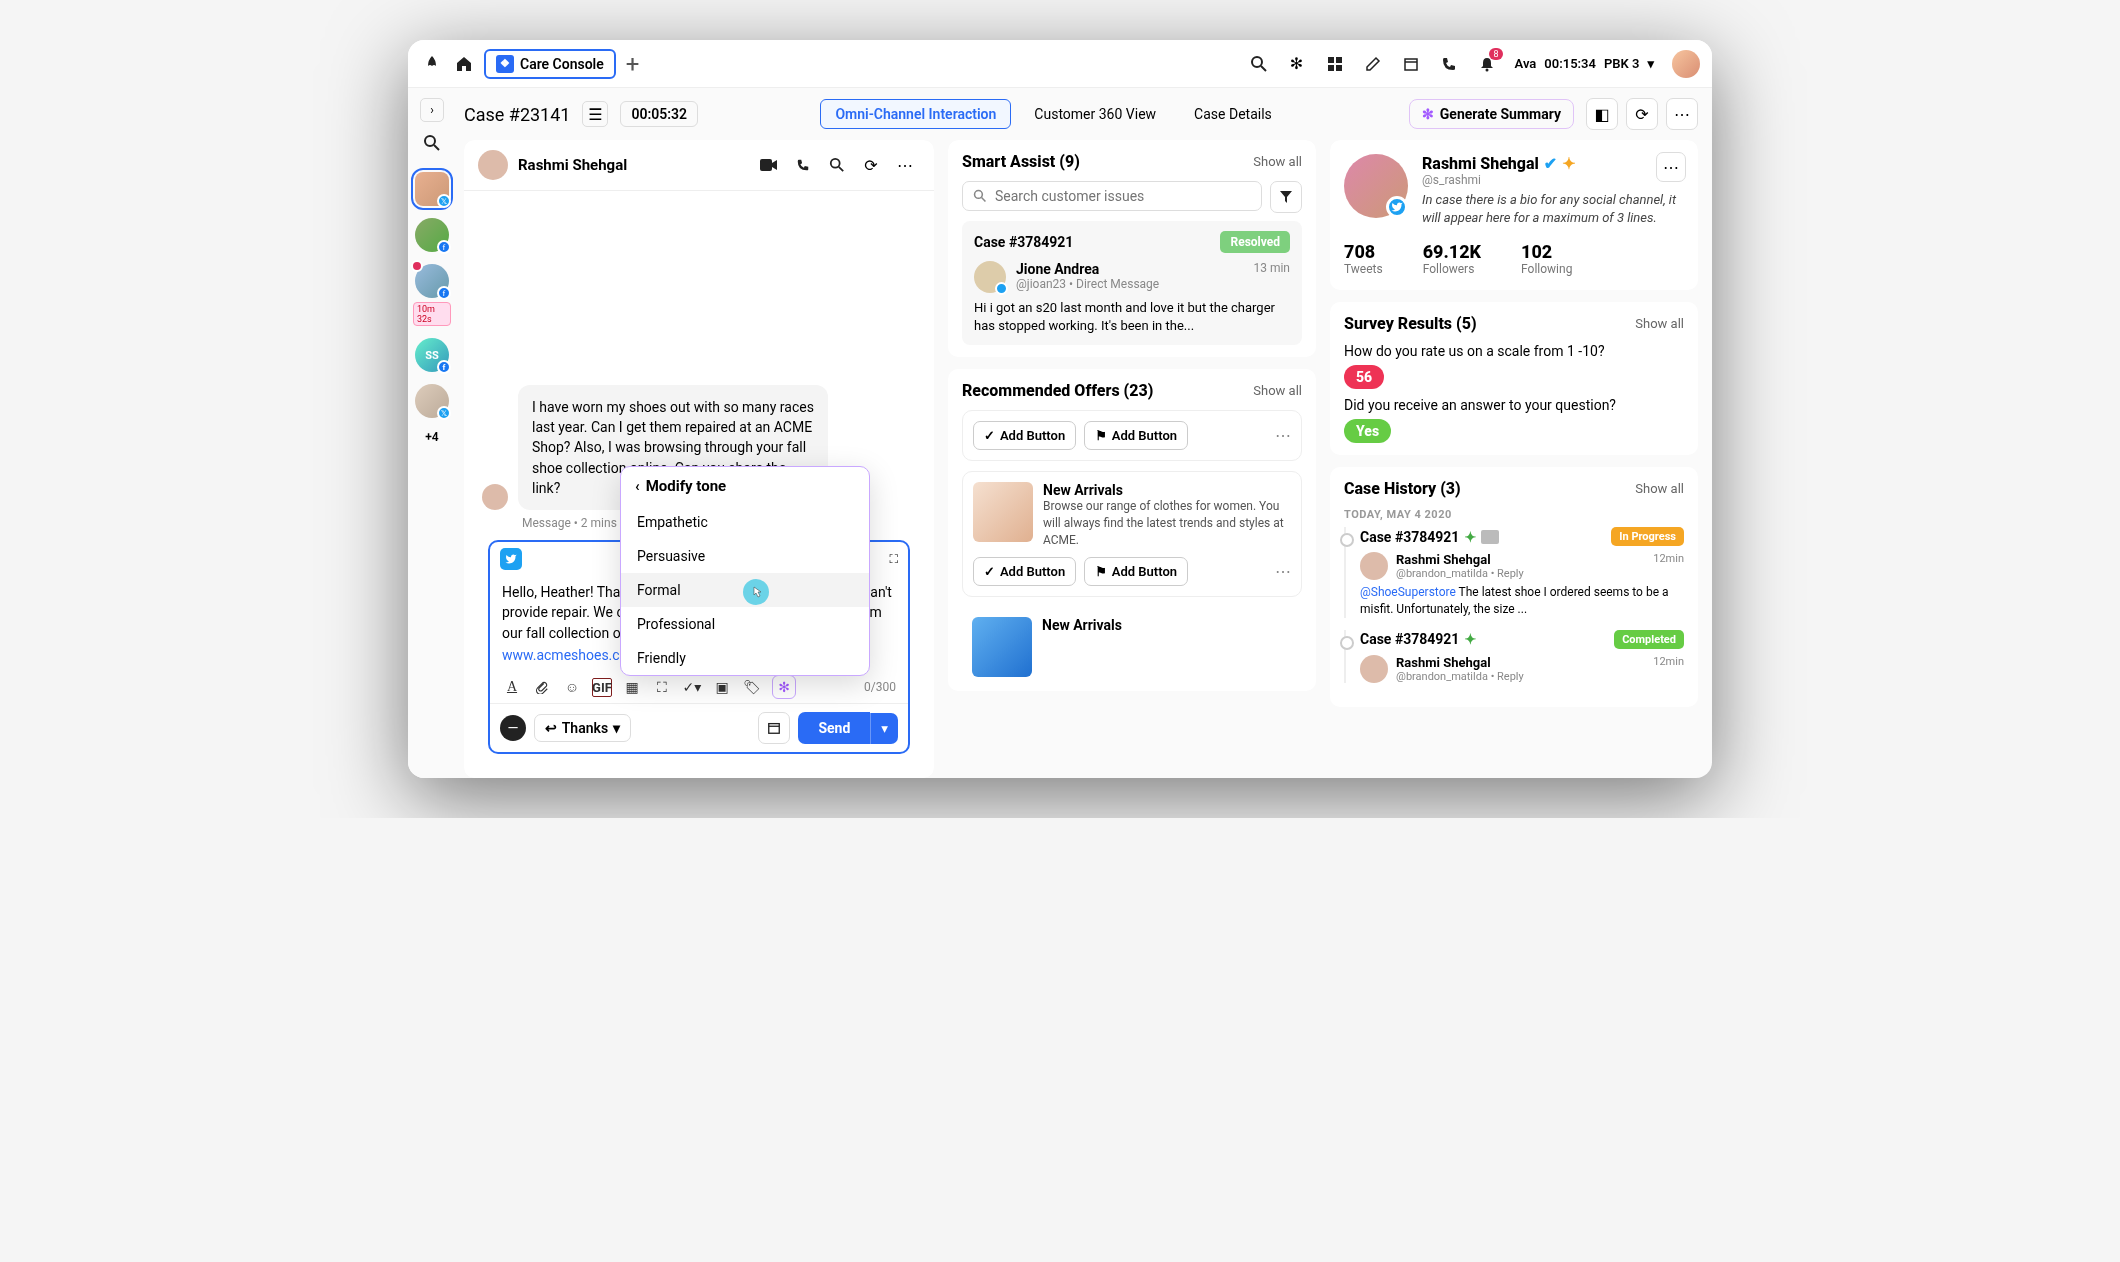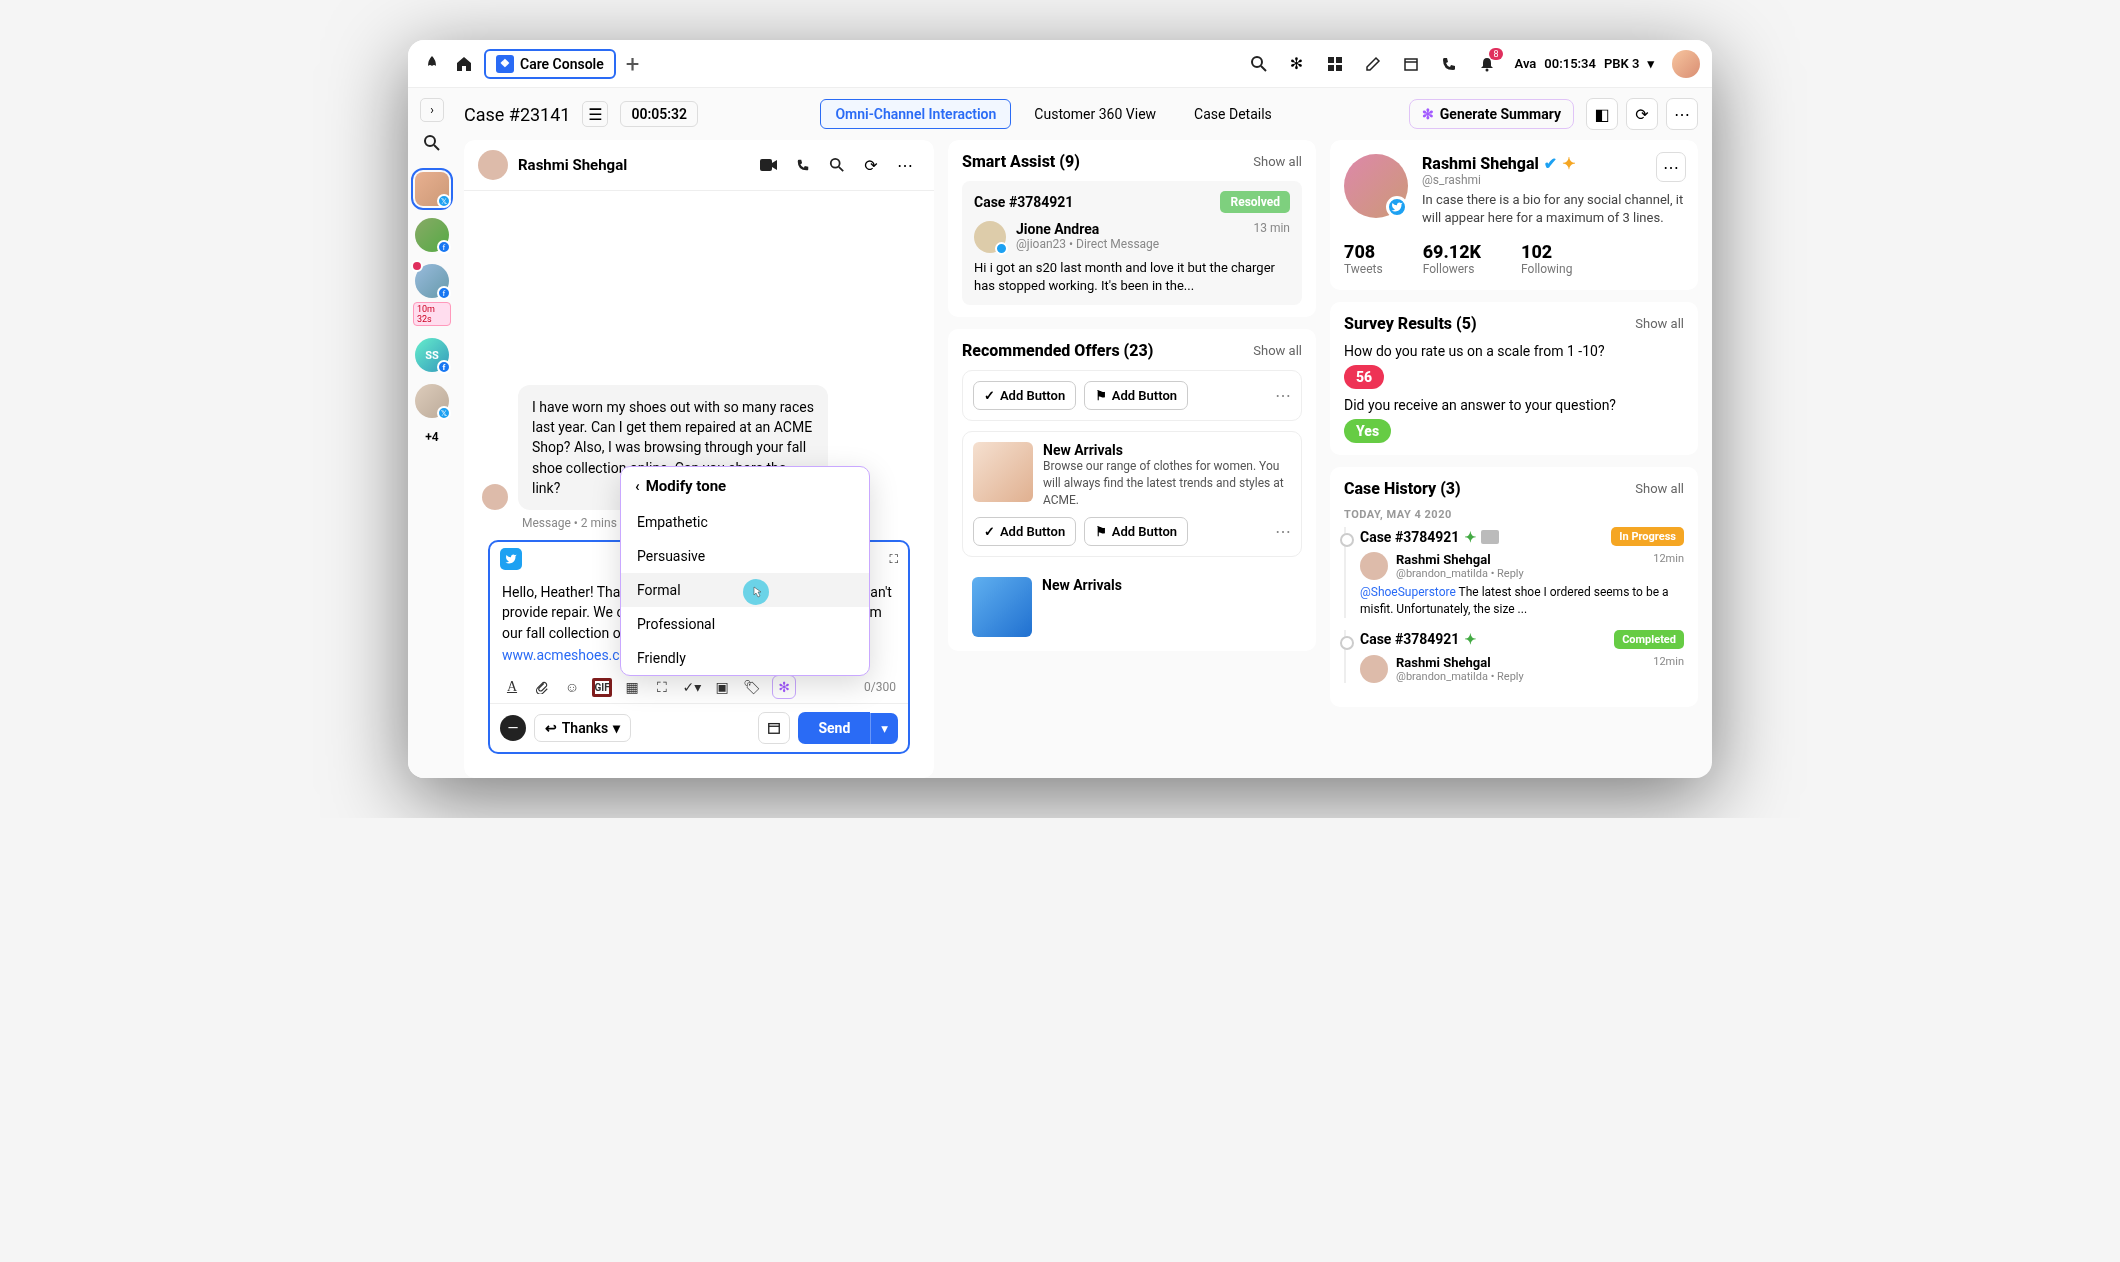--- a/index.html
+++ b/index.html
@@ -119,21 +119,21 @@
 
 
 .profile-card { background:#fff; border-radius:10px; padding:14px; position:relative;}
 .profile-top { display:flex; gap:14px;}
 .profile-avatar { width:64px;height:64px;border-radius:50%;background:linear-gradient(135deg,#d8a,#c97);position:relative;}
 .profile-avatar .mini { position:absolute;bottom:0;right:0;width:22px;height:22px;border-radius:50%;background:#1da1f2;border:3px solid #fff;display:flex;align-items:center;justify-content:center;color:#fff;}
 .profile-name { font-weight:800; font-size:16px; display:flex; align-items:center; gap:5px;}
 .verify { color:#1da1f2;}
 .gold { color:#f5a623;}
 .profile-handle { font-size:12px; color:#888;}
-.profile-bio { font-size:13px; color:#444; line-height:1.4; margin-top:4px;}
+.profile-bio { font-size:13px; color:#444; line-height:1.4; margin-top:4px;font-style:italic;}
 .profile-more { position:absolute; top:12px; right:12px; width:30px;height:30px;border:1px solid #ddd;border-radius:7px;display:flex;align-items:center;justify-content:center;cursor:pointer;}
 .profile-stats { display:flex; gap:40px; margin-top:14px;}
 .stat-val { font-weight:800; font-size:18px;}
 .stat-lbl { font-size:12px; color:#777;}
 
 .survey-q { font-size:14px; margin:8px 0 6px;}
 .survey-badge { display:inline-block; padding:4px 12px; border-radius:12px; font-weight:800; color:#fff; font-size:14px;}
 .survey-badge.red { background:#e35; }
 .survey-badge.green { background:#6c4; }
 
@@ -366,21 +366,21 @@
                   <span>Hello, Heather! Thanks for reaching out. Unfortunately, we can't provide repair. We can give you a discount on a </span><span>new pair from our fall collection of shoes: </span><a href="#">www.acmeshoes.com/fallcollection.</a><span style="color:#888;font-size:11px;vertical-align:super;"> ✕</span>
                 </div>
                 <div class="compose-toolbar">
                   <div class="t" style="text-decoration:underline;font-family:serif;">A</div>
                   <div class="t">
                       <svg width="14" height="14" viewBox="0 0 16 16">
                         <path d="M10 4 L5 9 a2 2 0 0 0 3 3 L13 7 a3 3 0 0 0 -4 -4 L3 9 a4 4 0 0 0 6 6 l5-5" stroke="#333" stroke-width="1.3" fill="none"></path>
                       </svg>
                     </div>
                   <div class="t">☺</div>
-                  <div class="t" style="font-size:10px;border:3px solid #7f1d1d;border-radius:2px;padding:1px 2px;font-weight:700;">GIF</div>
+                  <div class="t" style="font-size:13px;border:1px solid #7f1d1d;border-radius:2px;padding:1px 2px;font-weight:700;">GIF</div>
                   <div class="t">▦</div>
                   <div class="t">⛶</div>
                   <div class="t">✓▾</div>
                   <div class="t">▣</div>
                   <div class="t">🏷</div>
                   <div class="ai-btn">✻</div>
                   <div class="char-count">0/300</div>
                 </div>
                 <div class="compose-actions">
                   <div class="black-circle">—</div>
@@ -399,20 +399,34 @@
               </div>
             </div>
           </div>
         </div>
 
         <div class="col col2 col-scroll">
           <div class="panel">
             <div class="panel-head">
               <div class="panel-title">Smart Assist (9)</div>
               <div class="show-all">Show all</div>
+            </div>
+            <div class="sa-row">
+              <div class="search-box" style="flex:1;">
+                <svg width="14" height="14" viewBox="0 0 18 18">
+                    <circle cx="7" cy="7" r="5" stroke="#888" stroke-width="2" fill="none"></circle>
+                    <line x1="11" y1="11" x2="16" y2="16" stroke="#888" stroke-width="2"></line>
+                  </svg>
+                <input placeholder="Search customer issues" style="">
+              </div>
+              <div class="filter-sq">
+                <svg width="14" height="14" viewBox="0 0 14 14">
+                    <path d="M1 1 H13 L8 7 V13 L6 11 V7 Z" fill="#222"></path>
+                  </svg>
+              </div>
             </div>
             <div class="case-sub">
               <div class="case-sub-head">
                 <div style="font-weight:700;font-size:14px;">Case #3784921</div>
                 <div class="resolved-badge">Resolved</div>
               </div>
               <div class="sa-user">
                 <div class="sa-avatar">
                     <div class="mini"></div>
                   </div>

